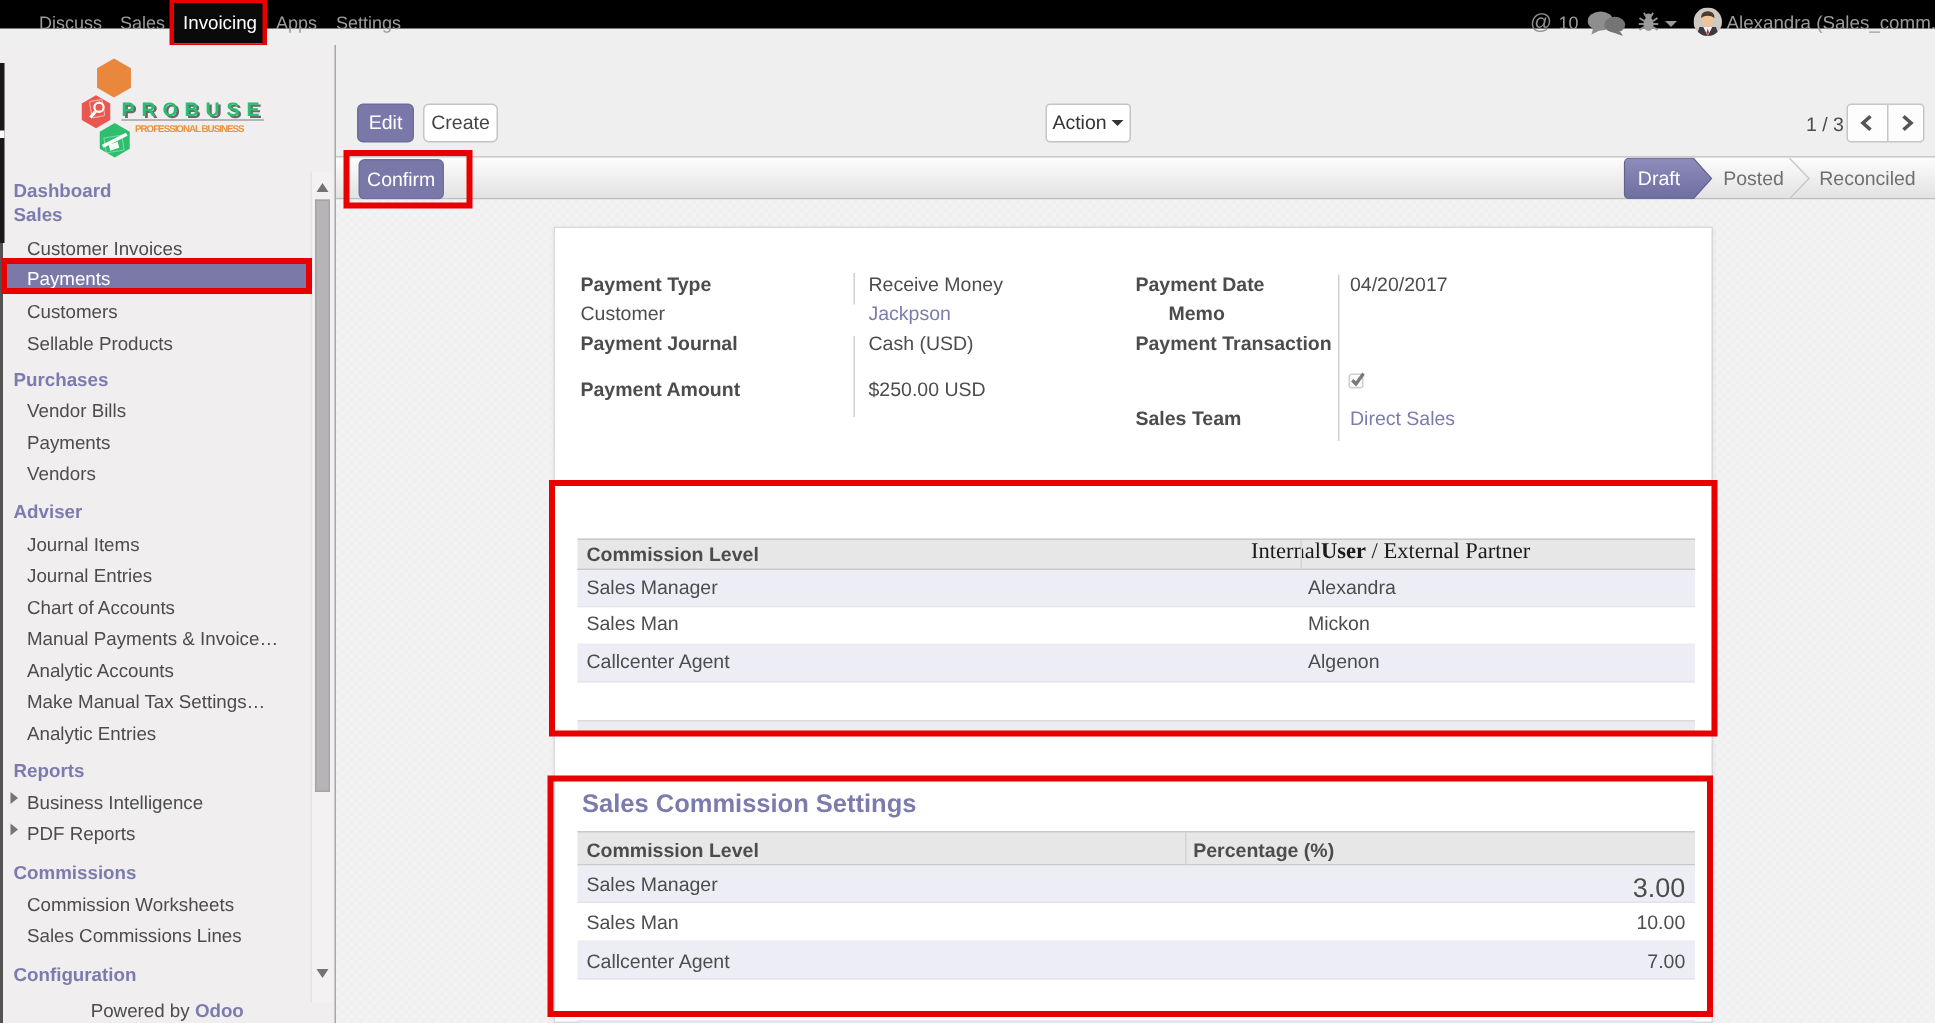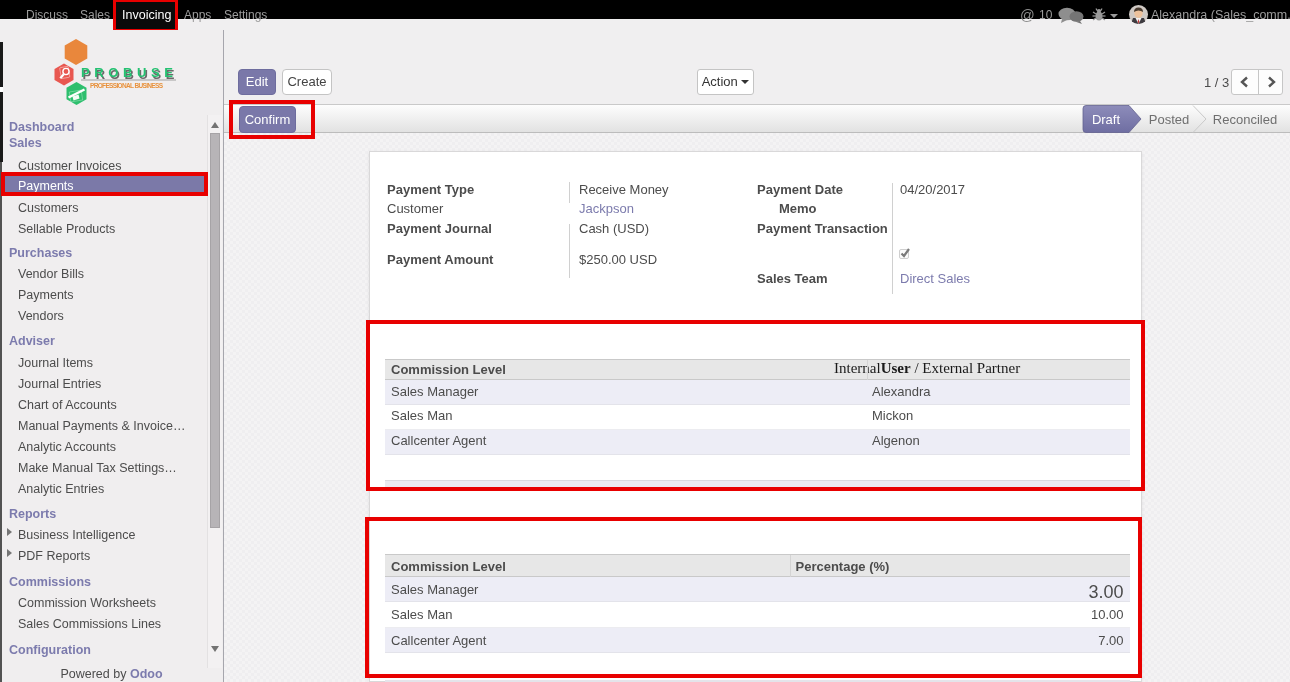--- a/index.html
+++ b/index.html
@@ -205,20 +205,21 @@
         <span style="position:absolute;left:6.5px;top:3.5px;font-size:13px;color:#4c4c4c">Sales Man</span>
         <span style="position:absolute;left:487.5px;top:3.5px;font-size:13px;color:#4c4c4c">Mickon</span>
       </div>
       <div style="position:relative;height:24.9px;background:#ededf6;border-bottom:1px solid #e3e3ea">
         <span style="position:absolute;left:6.5px;top:3.5px;font-size:13px;color:#4c4c4c">Callcenter Agent</span>
         <span style="position:absolute;left:487.5px;top:3.5px;font-size:13px;color:#4c4c4c">Algenon</span>
       </div>
     </div>
     <div class="abs" style="left:14.5px;top:328px;width:745px;height:8.5px;background:#ebebf0;border-top:1px solid #d9d9de;border-bottom:1px solid #d9d9de"></div>
 
+    <div class="abs" style="left:18px;top:374px;font-size:17px;font-weight:bold;color:#7c7bad">Sales Commission Settings</div>
     <div class="abs" style="left:14.5px;top:401.5px;width:745px">
       <div style="position:relative;height:23px;background:#e7e7e7;border-top:1px solid #c9c9c9;border-bottom:1px solid #c9c9c9">
         <span style="position:absolute;left:6.5px;top:4px;font-size:13px;font-weight:bold;color:#4c4c4c">Commission Level</span>
         <span style="position:absolute;left:411px;top:4px;font-size:13px;font-weight:bold;color:#4c4c4c">Percentage (%)</span>
         <span style="position:absolute;left:405px;top:0;width:1px;height:23px;background:#d4d4d4"></span>
       </div>
       <div style="position:relative;height:25.6px;background:#ededf6;border-bottom:1px solid #e3e3ea">
         <span style="position:absolute;left:6.5px;top:5px;font-size:13px;color:#4c4c4c">Sales Manager</span>
         <span style="position:absolute;right:6px;top:5px;font-size:18px;color:#4c4c4c">3.00</span>
       </div>

